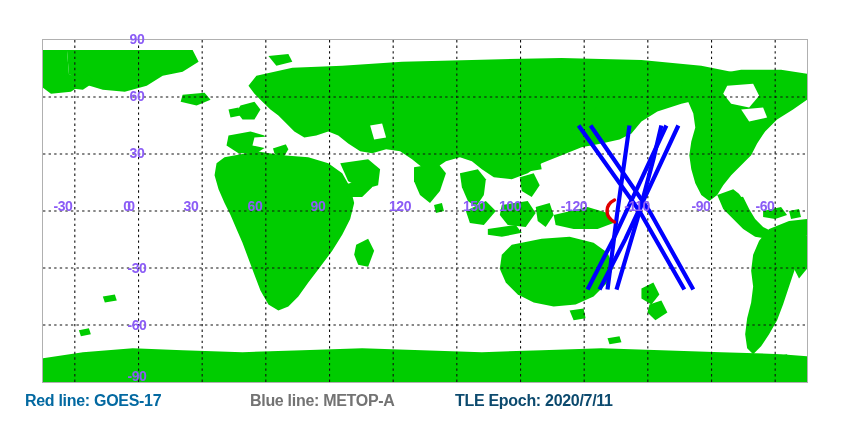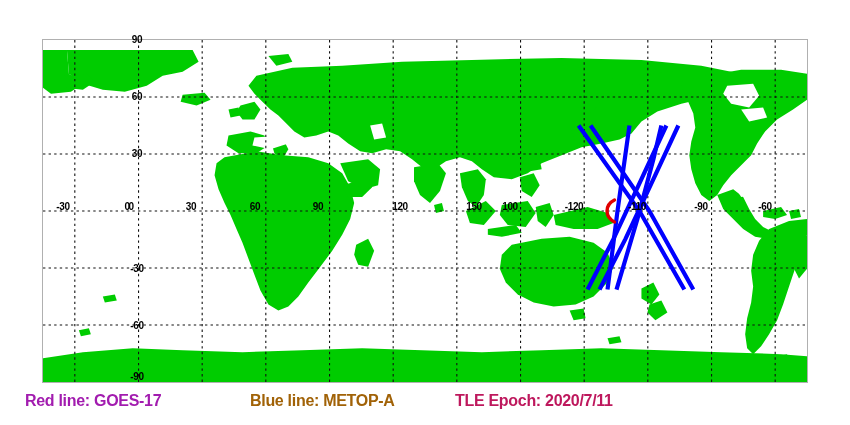--- a/index.html
+++ b/index.html
@@ -22,43 +22,43 @@
     box-sizing:border-box;
     overflow:hidden;
   }
   #map-svg{position:absolute;left:0;top:0;width:100%;height:100%;display:block;}
   .grid-line{stroke:#101010;stroke-width:1.1;stroke-dasharray:2.4 3.2;fill:none;}
   .coastline{fill:#00cc00;stroke:none;}
   .track-blue{stroke:#0000ff;stroke-width:4.2;fill:none;stroke-linecap:butt;}
   .track-red{stroke:#e00000;stroke-width:3.4;fill:none;stroke-linecap:round;}
   .axis-label{
     position:absolute;
-    color:#000000;
+    color:#8b5cf6;
     font-family:"Liberation Sans",sans-serif;
-    font-size:10px;font-weight:bold;
+    font-size:14px;font-weight:bold;
     letter-spacing:-0.4px;
     white-space:nowrap;
     transform:translate(-50%,-50%);
     pointer-events:none;
   }
   #legend{
     position:absolute;
     left:0;top:392px;width:850px;height:33px;
   }
   .legend-entry{
     position:absolute;
     font-family:"Liberation Sans",sans-serif;
     font-size:16px;font-weight:bold;
     letter-spacing:-0.3px;
     white-space:nowrap;
     top:0;
   }
-  #legend-goes{left:25px;color:#a21caf;}
-  #legend-metop{left:250px;color:#a16207;}
-  #legend-epoch{left:455px;color:#be185d;text-align:right;}
+  #legend-goes{left:25px;color:#0369a1;}
+  #legend-metop{left:250px;color:#737373;}
+  #legend-epoch{left:455px;color:#0c4a6e;text-align:right;}
 </style>
 </head>
 <body>
 
 <div id="map-figure">
 
   <div id="map-frame">
     <svg id="map-svg" viewBox="0 0 766 344" preserveAspectRatio="none">
 
       <g class="coastline">

